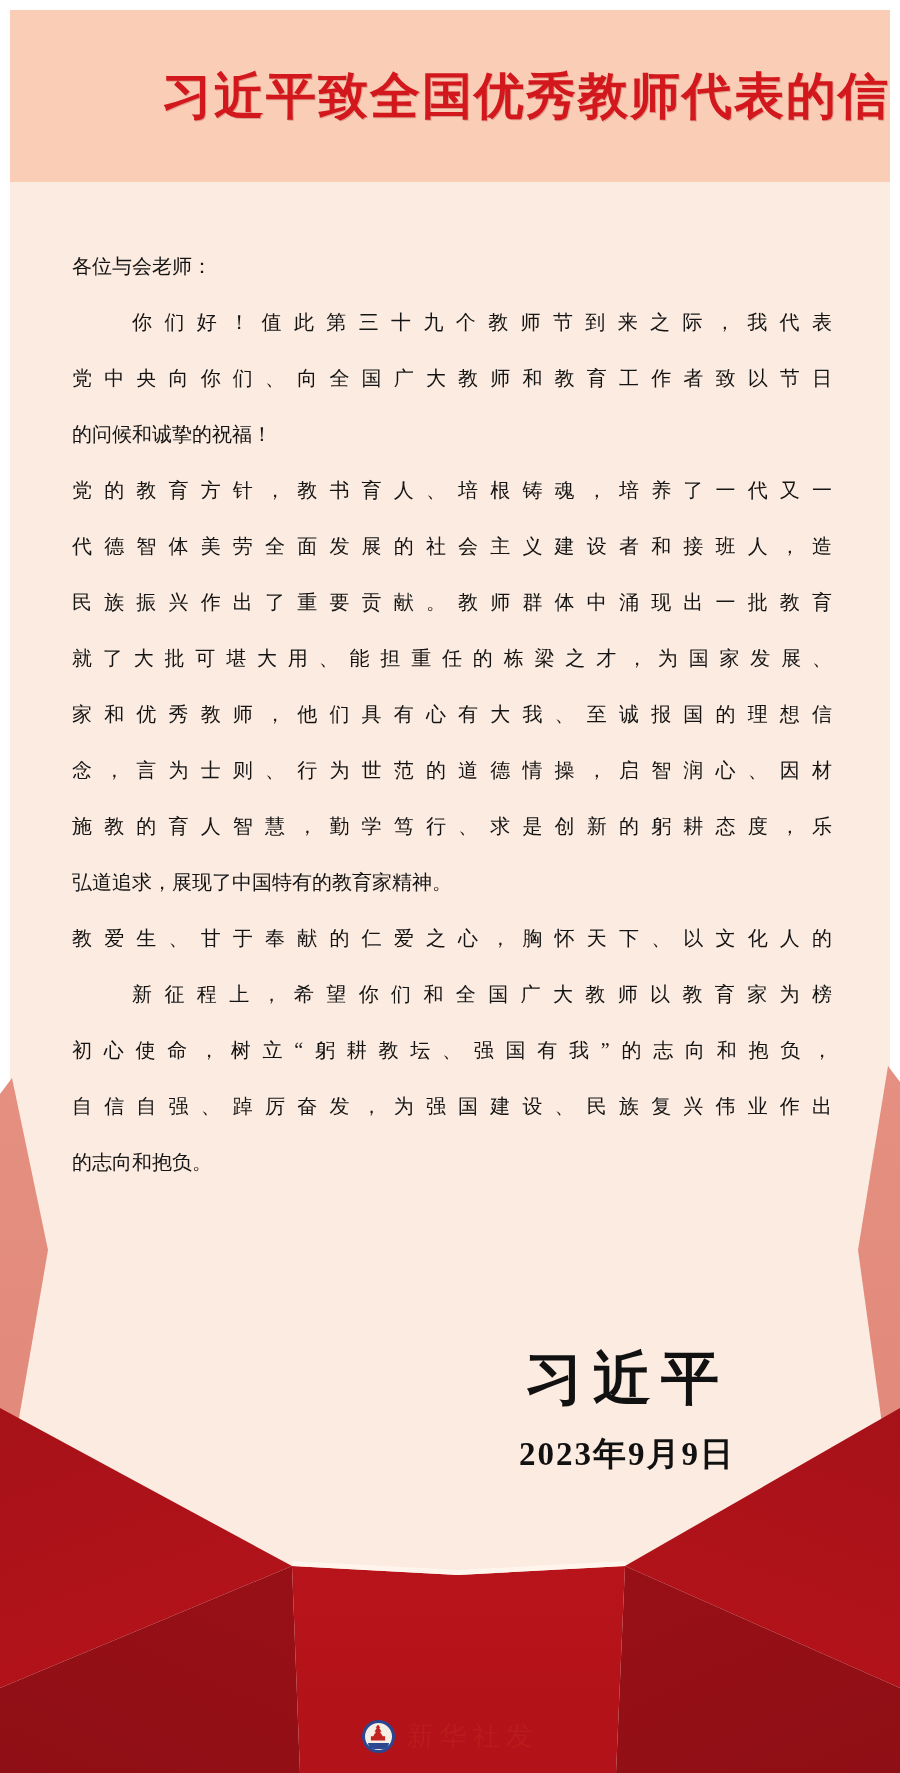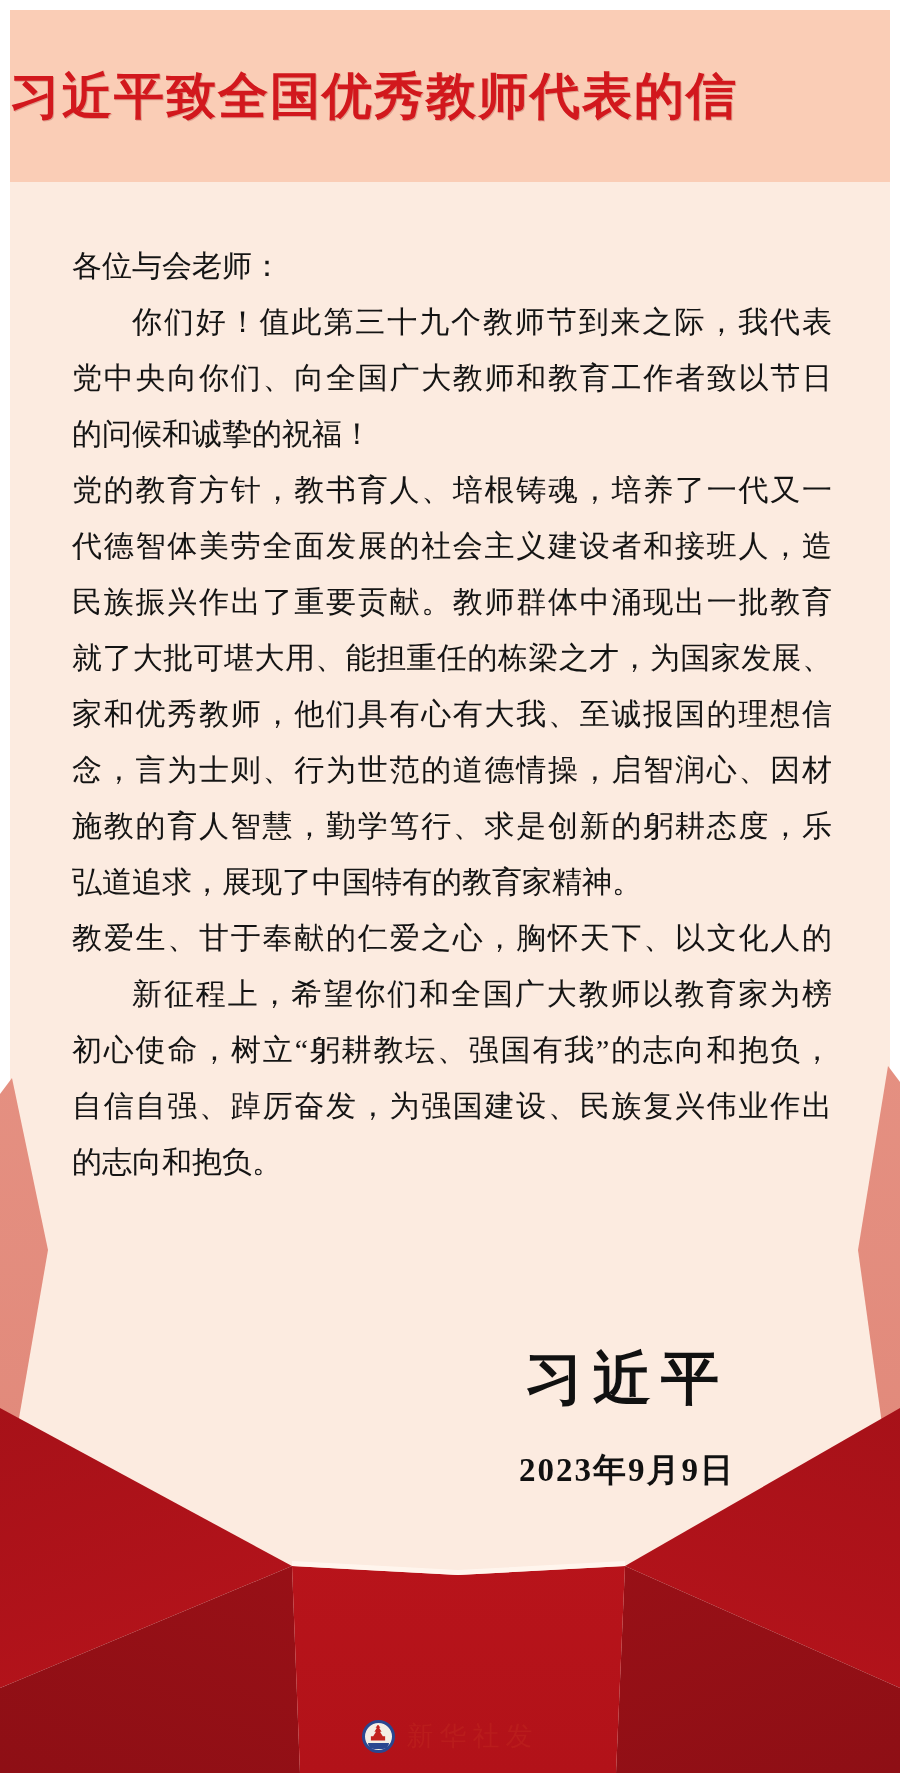--- a/index.html
+++ b/index.html
@@ -10,31 +10,31 @@
   }
   
   .paper{
     position:absolute;left:10px;top:10px;width:880px;height:1763px;
     background:#fcebe0;
   }
   
   .title-band{
     position:absolute;left:10px;top:10px;width:880px;height:172px;
     background:#facdb6;
-    display:flex;align-items:center;justify-content:flex-start;
+    display:flex;align-items:center;justify-content:flex-end;
   }
   .title-band .title{
     color:#d2181d;font-size:50px;font-weight:bold;letter-spacing:2px;
     text-shadow:1px 1px 0 rgba(140,20,20,.25);
     white-space:nowrap;
   }
   
   .letter-body{
     position:absolute;left:72px;top:238px;width:760px;
-    color:#141414;font-size:30px;line-height:56px;
+    color:#141414;font-size:20px;line-height:56px;
   }
   .letter-body .line{height:56px;white-space:nowrap;}
   .letter-body .line.just{
     white-space:normal;
     text-align:justify;text-align-last:justify;
     text-justify:inter-character;
     overflow:hidden;
   }
   .letter-body .line.endline{text-align:left;}
   .letter-body .line.indent{padding-left:60px;}
@@ -42,21 +42,21 @@
   
   .sign-block{
     position:absolute;left:467px;top:1340px;width:320px;
     text-align:center;color:#111;
   }
   .sign-block .signature{
     font-size:58px;font-weight:bold;letter-spacing:10px;
     font-family:Liberation Sans, sans-serif;
   }
   .sign-block .sign-date{
-    margin-top:30px;font-size:33px;font-weight:bold;letter-spacing:2px;
+    margin-top:14px;font-size:33px;font-weight:bold;letter-spacing:2px;
   }
   
   .side-strip{position:absolute;left:0;top:0;width:900px;height:1773px;pointer-events:none;}
   .strip-left{
     background:linear-gradient(180deg,#eda092 0%,#df8576 100%);
     clip-path:polygon(12px 1078px,48px 1250px,18px 1424px,0 1424px,0 1094px);
   }
   .strip-right{
     background:linear-gradient(180deg,#eda092 0%,#df8576 100%);
     clip-path:polygon(888px 1066px,900px 1082px,900px 1424px,882px 1424px,858px 1250px);

